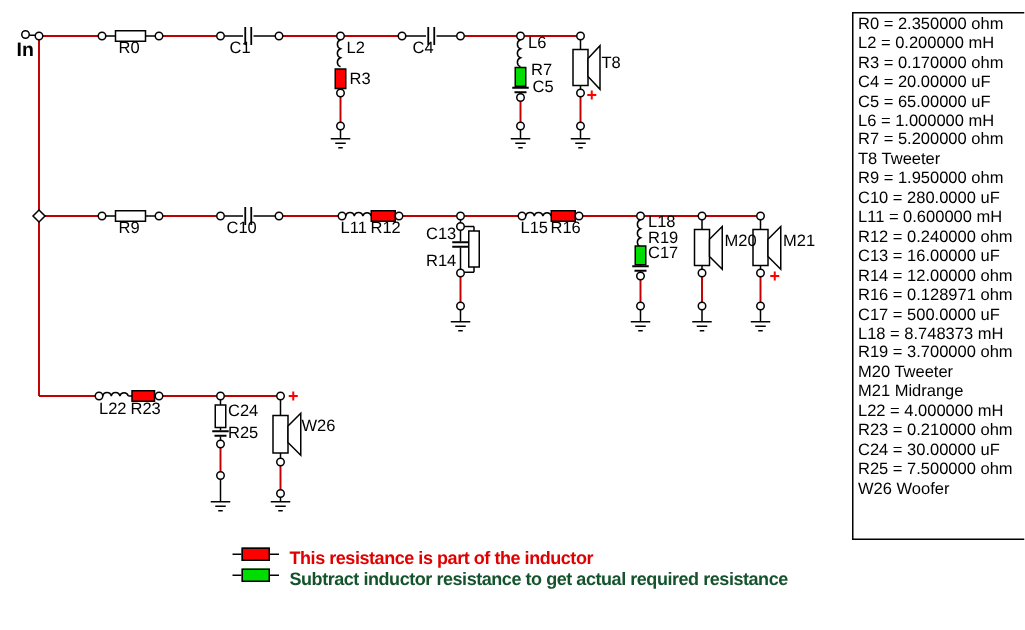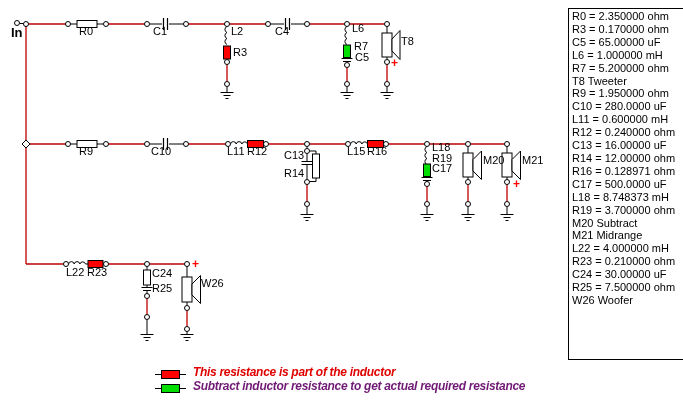--- a/index.html
+++ b/index.html
@@ -6,29 +6,29 @@
   .stage{position:relative;width:683px;height:420px;background:#ffffff;overflow:hidden;
          font-family:"Liberation Sans","DejaVu Sans",sans-serif;}
   .stage svg{position:absolute;left:0;top:0;}
   svg text{font-family:"Liberation Sans","DejaVu Sans",sans-serif;font-size:11px;fill:#000;}
   svg text.plus{fill:#ff0000;font-weight:bold;font-size:12px;}
   svg text.in-label{font-weight:bold;font-size:13px;}
   .panel{position:absolute;left:568px;top:8px;width:112px;height:349px;border:1px solid #000;
          background:#fff;font-size:11px;line-height:12.9px;padding:1px 0 0 3px;overflow:hidden;
          white-space:nowrap;}
   .legend{position:absolute;left:155px;top:365px;}
-  .legend-row{display:flex;align-items:flex-end;height:14px;font-style:italic;}
+  .legend-row{display:flex;align-items:flex-start;height:14px;}
   .legend-sym{display:flex;align-items:center;}
   .legend-lead{width:6px;height:0;border-top:1px solid #000;}
   .legend-box{width:17px;height:7px;border:1px solid #000;}
   .legend-box.red{background:#ff0000;}
   .legend-box.green{background:#00dd00;}
   .legend-text{margin-left:7px;font-size:12px;font-weight:bold;letter-spacing:-0.3px;}
   .legend-text.red{color:#e00000;}
-  .legend-text.green{color:#701a75;}
+  .legend-text.green{color:#14532d;}
 </style>
 </head>
 <body>
 
 <div class="stage">
 
 <svg width="683" height="420" viewBox="0 0 683 420">
 
   <path d="M26,26 V264 M26,264 H63.5
            M28.5,24 H65.5 M108.5,24 H144.5 M188.5,24 H265.5 M309.5,24 H344.5 M349.5,24 H384.5
@@ -218,36 +218,38 @@
   <text x="152" y="292">R25</text>
   <text x="201" y="287">W26</text>
 
   <text class="plus" x="391" y="67">+</text>
   <text class="plus" x="513" y="188">+</text>
   <text class="plus" x="192" y="268">+</text>
 </svg>
 
 <div class="panel">
   <div>R0 = 2.350000 ohm</div>
+  <div>L2 = 0.200000 mH</div>
   <div>R3 = 0.170000 ohm</div>
+  <div>C4 = 20.00000 uF</div>
   <div>C5 = 65.00000 uF</div>
   <div>L6 = 1.000000 mH</div>
   <div>R7 = 5.200000 ohm</div>
   <div>T8 Tweeter</div>
   <div>R9 = 1.950000 ohm</div>
   <div>C10 = 280.0000 uF</div>
   <div>L11 = 0.600000 mH</div>
   <div>R12 = 0.240000 ohm</div>
   <div>C13 = 16.00000 uF</div>
   <div>R14 = 12.00000 ohm</div>
   <div>R16 = 0.128971 ohm</div>
   <div>C17 = 500.0000 uF</div>
   <div>L18 = 8.748373 mH</div>
   <div>R19 = 3.700000 ohm</div>
-  <div>M20 Subtract</div>
+  <div>M20 Tweeter</div>
   <div>M21 Midrange</div>
   <div>L22 = 4.000000 mH</div>
   <div>R23 = 0.210000 ohm</div>
   <div>C24 = 30.00000 uF</div>
   <div>R25 = 7.500000 ohm</div>
   <div>W26 Woofer</div>
 </div>
 
 <div class="legend">
   <div class="legend-row">

